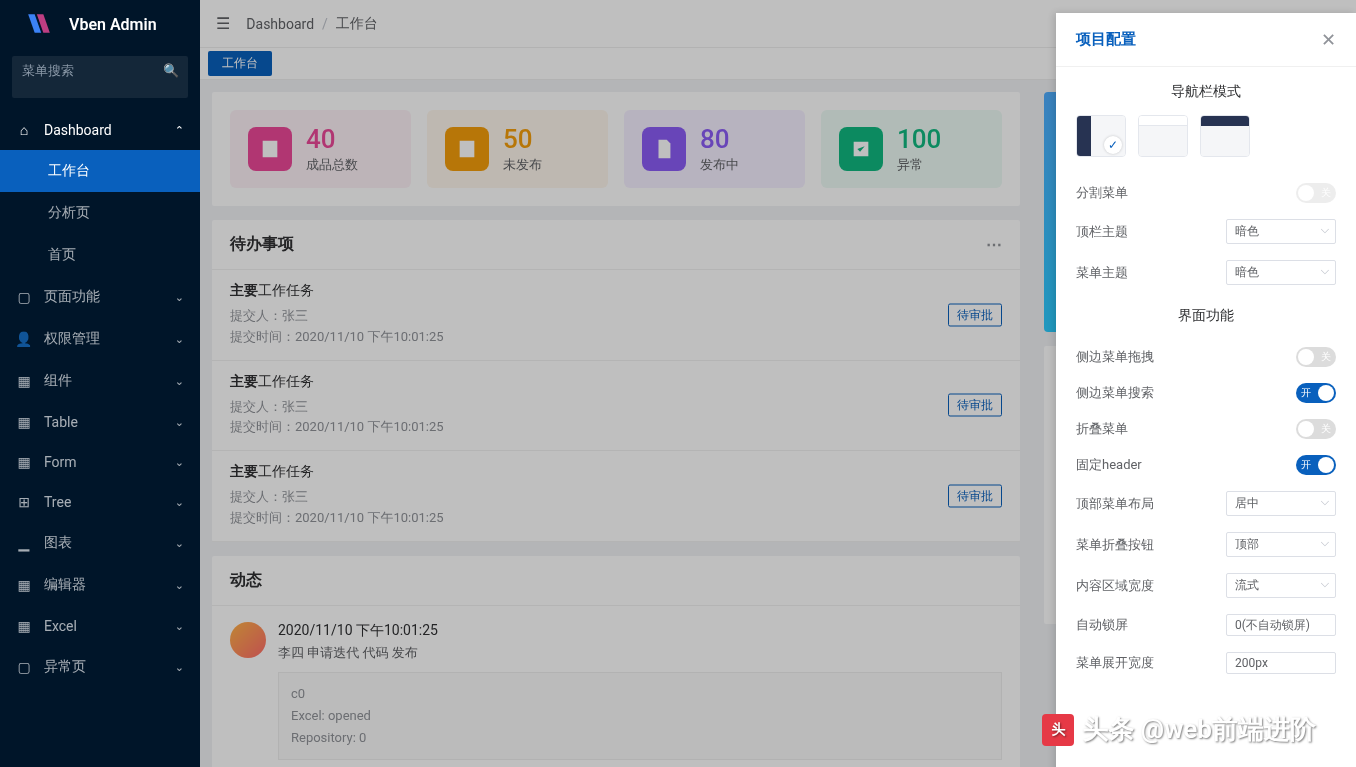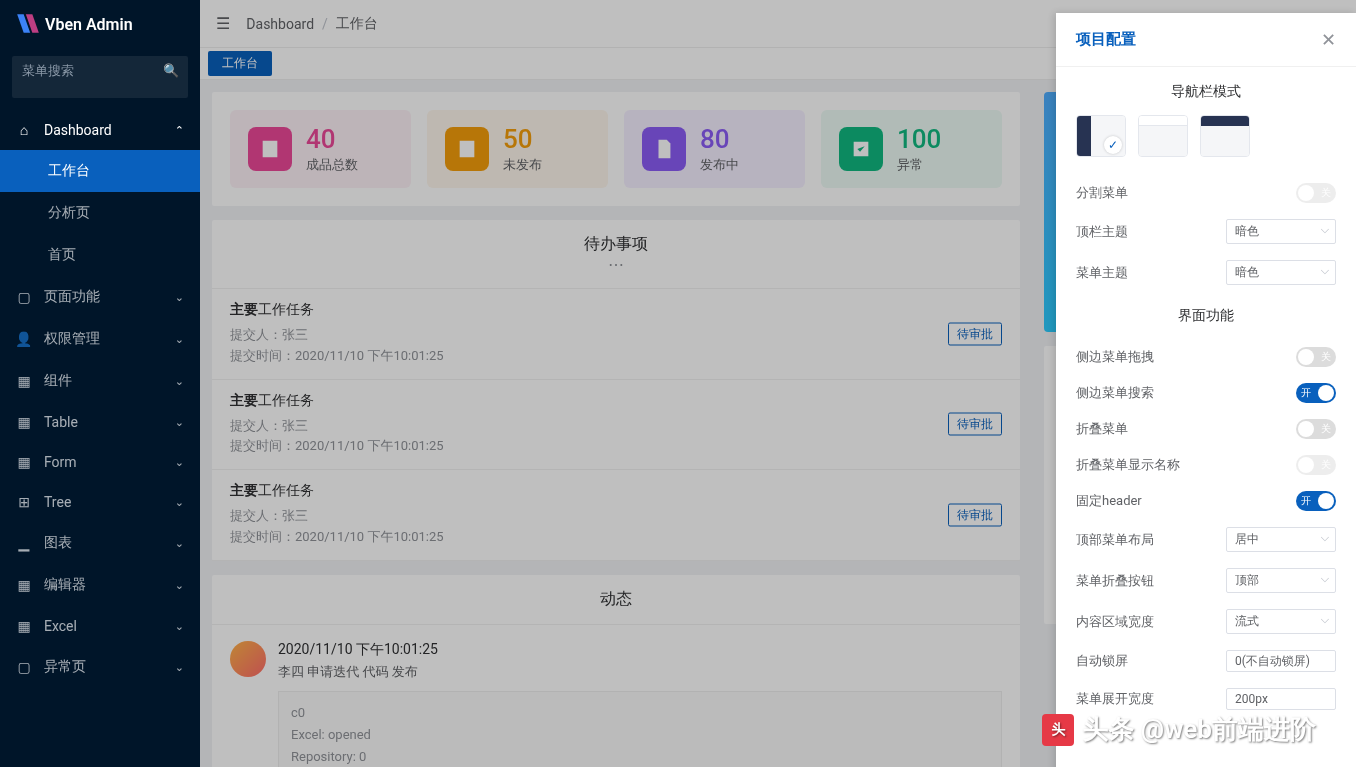--- a/index.html
+++ b/index.html
@@ -1,18 +1,18 @@
 <!DOCTYPE html>
 <html><head>
 <meta charset="utf-8">
 <style>
 * { margin: 0; padding: 0; box-sizing: border-box; font-family: -apple-system, BlinkMacSystemFont, "Segoe UI", Roboto, sans-serif; }
 body { background: #f0f2f5; width: 1356px; height: 767px; overflow: hidden; position: relative; }
 .sidebar { position: absolute; left: 0; top: 0; width: 200px; height: 767px; background: #001529; color: rgba(255,255,255,0.65); }
-.logo-area { height: 48px; display: flex; align-items: center; padding: 0 15px; gap: 4px; }
+.logo-area { height: 48px; display: flex; align-items: center; padding: 0 26px; gap: 17px; }
 .logo-icon { width: 26px; height: 26px; }
 .logo-text { color: #fff; font-size: 16px; font-weight: 600; }
 .search-box { margin: 8px 12px 12px; position: relative; }
 .search-input { width: 100%; background: rgba(255,255,255,0.08); border: none; color: #8b99a8; padding: 7px 30px 20px 10px; border-radius: 2px; font-size: 13px; }
 .search-input::placeholder { color: #8b99a8; }
 .search-ic { position: absolute; right: 8px; top: 7px; color: #8b99a8; font-size: 13px; }
 .menu-item { display: flex; align-items: center; padding: 12px 16px; font-size: 14px; cursor: pointer; gap: 10px; justify-content: space-between; }
 .menu-item-inner { display: flex; align-items: center; gap: 12px; }
 .menu-item.expanded { color: #fff; }
 .menu-icon { width: 16px; display: inline-flex; justify-content: center; }
@@ -28,21 +28,21 @@
 .tab { background: #0960bd; color: #fff; padding: 4px 14px; font-size: 12px; border-radius: 2px; }
 .content { position: absolute; left: 200px; top: 80px; right: 0; bottom: 0; overflow: auto; padding: 12px; }
 .overlay { position: absolute; left: 200px; top: 0; right: 0; bottom: 0; background: rgba(0,0,0,0.25); z-index: 5; }
 .stat-row { display: flex; gap: 16px; background: #fff; padding: 18px; border-radius: 2px; }
 .stat-card { flex: 1; border-radius: 6px; padding: 14px 18px; display: flex; align-items: center; gap: 14px; }
 .stat-icon { width: 44px; height: 44px; border-radius: 8px; display: flex; align-items: center; justify-content: center; }
 .stat-icon svg { width: 22px; height: 22px; fill: #fff; }
 .stat-num { font-size: 26px; font-weight: 500; }
 .stat-label { font-size: 13px; color: #606266; margin-top: 2px; }
 .panel { background: #fff; margin-top: 14px; border-radius: 2px; }
-.panel-head { padding: 14px 18px; font-size: 16px; font-weight: 400; color: #303133; display: flex; justify-content: space-between; align-items: center; border-bottom: 1px solid #f0f0f0; flex-direction: column; }
+.panel-head { padding: 14px 18px; font-size: 16px; font-weight: 700; color: #303133; display: flex; justify-content: space-between; align-items: center; border-bottom: 1px solid #f0f0f0; }
 .more-dots { color: #909399; cursor: pointer; }
 .task { padding: 12px 18px; border-bottom: 1px solid #f0f0f0; position: relative; }
 .task-title { font-size: 14px; color: #303133; margin-bottom: 6px; }
 .task-title b { font-weight: 600; }
 .task-meta { font-size: 13px; color: #909399; line-height: 1.6; }
 .task-tag { position: absolute; right: 18px; top: 50%; transform: translateY(-50%); border: 1px solid #0960bd; color: #0960bd; padding: 2px 8px; font-size: 12px; border-radius: 2px; }
 .activity { padding: 16px 18px; display: flex; gap: 12px; }
 .avatar { width: 36px; height: 36px; border-radius: 50%; background: linear-gradient(135deg,#ffb347,#ff6b6b); flex-shrink: 0; }
 .act-time { font-size: 14px; color: #303133; margin-bottom: 4px; }
 .act-desc { font-size: 13px; color: #606266; margin-bottom: 10px; }
@@ -340,24 +340,20 @@
       </div>
     <div class="setting-row">
         <span>侧边菜单搜索</span>
         <div class="switch on">开</div>
       </div>
     <div class="setting-row">
         <span>折叠菜单</span>
         <div class="switch off">关</div>
       </div>
     <div class="setting-row">
-        <span>折叠菜单显示名称</span>
-        <div class="switch off disabled">关</div>
-      </div>
-    <div class="setting-row">
         <span>固定header</span>
         <div class="switch on">开</div>
       </div>
     <div class="setting-row">
         <span>顶部菜单布局</span>
         <div class="select-mini">居中</div>
       </div>
     <div class="setting-row">
         <span>菜单折叠按钮</span>
         <div class="select-mini">顶部</div>

